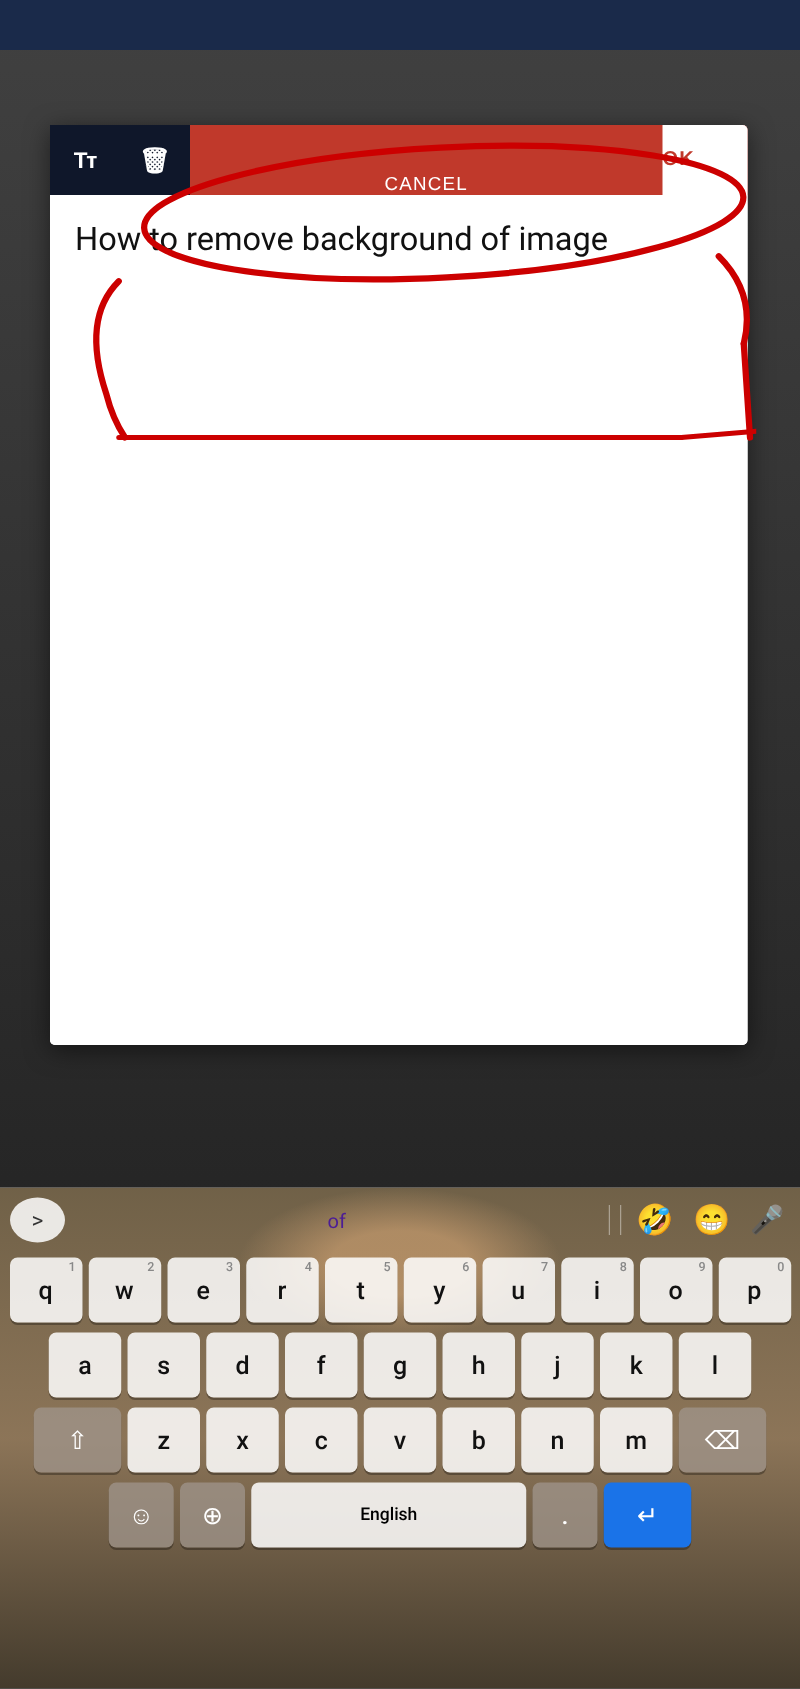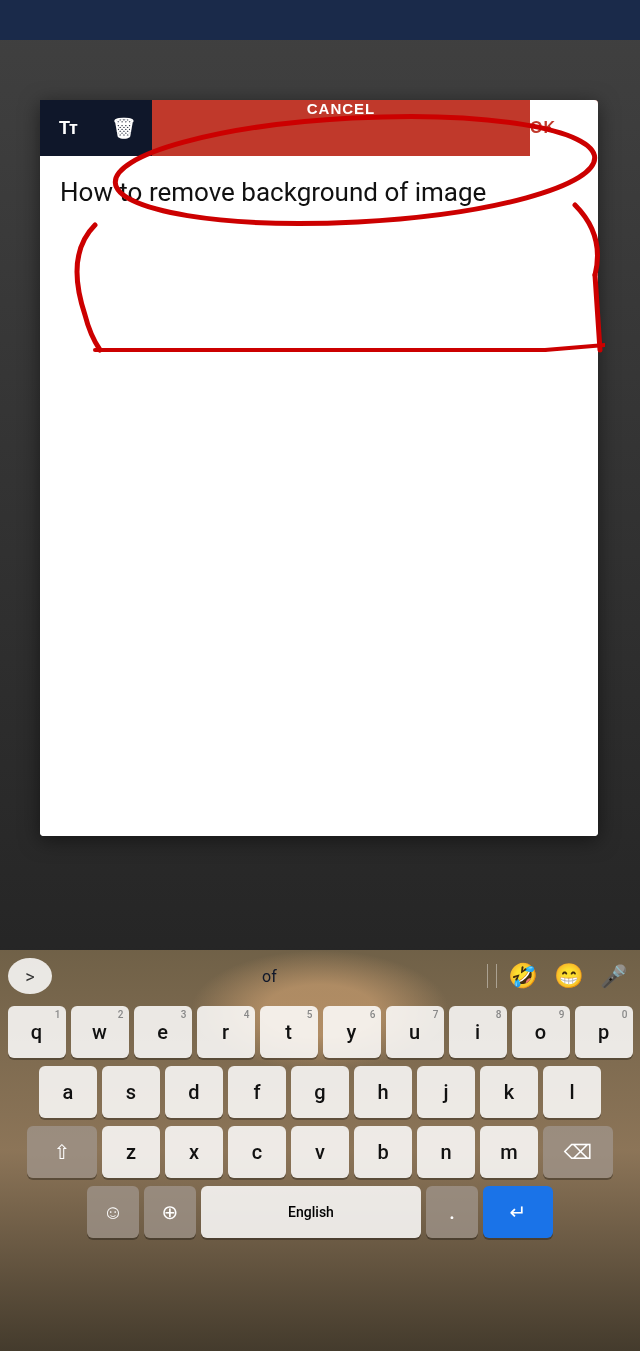--- a/index.html
+++ b/index.html
@@ -84,26 +84,26 @@
     }
 
     .toolbar-btn.delete-btn {
       font-size: 20px;
     }
 
     .toolbar-cancel {
       flex: 1;
       height: 56px;
       display: flex;
-      align-items: flex-start;
+      align-items: flex-end;
       justify-content: center;
       background: #c0392b;
       color: #fff;
       font-size: 15px;
-      font-weight: bold;
+      font-weight: normal;
       letter-spacing: 1px;
       cursor: pointer;
       border: none;
     }
 
     .toolbar-ok {
       width: 68px;
       height: 56px;
       display: flex;
       align-items: center;
@@ -206,21 +206,21 @@
       cursor: pointer;
       flex-shrink: 0;
     }
 
     .suggestion-word {
       flex: 1;
       height: 36px;
       display: flex;
       align-items: center;
       justify-content: center;
-      color: #0f172a;
+      color: #4c1d95;
       font-size: 16px;
       cursor: pointer;
     }
 
     .suggestion-divider {
       width: 1px;
       height: 24px;
       background: rgba(255,255,255,0.4);
     }
 

